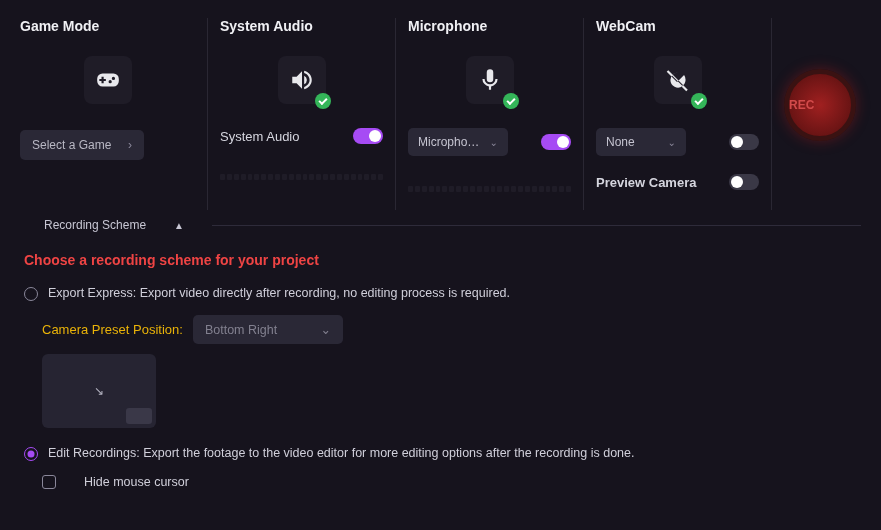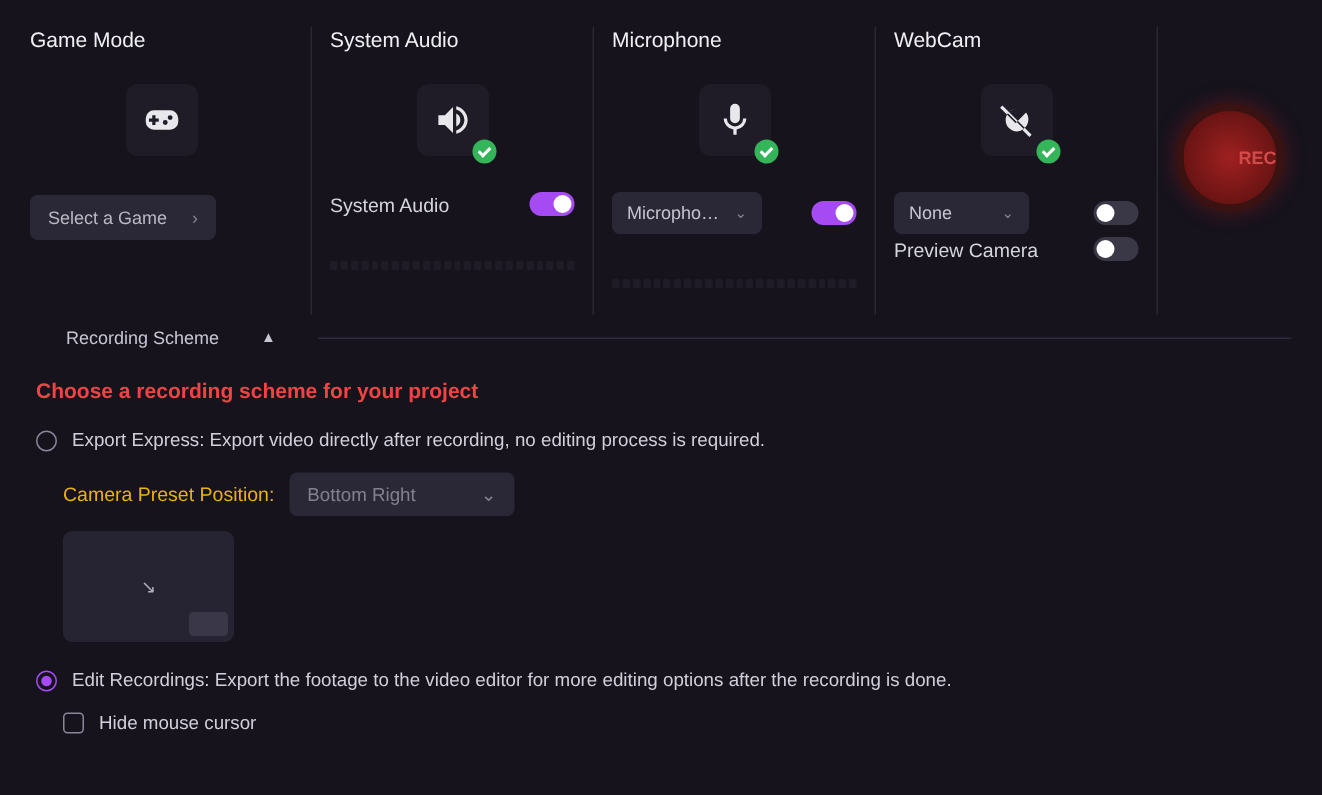--- a/index.html
+++ b/index.html
@@ -23,21 +23,21 @@
   display: flex;
   flex-direction: column;
   align-items: flex-start;
 }
 .panel:first-child { padding-left: 0; }
 .panel:nth-child(4) { border-right: 1px solid #2a2733; }
 .panel:nth-child(5) { border-right: none; flex: 1; align-items: center; justify-content: center; }
 .panel + .panel { padding-left: 12px; }
 .panel-title {
   font-size: 14px;
-  font-weight: 400;
+  font-weight: 700;
   color: #f0f0f4;
   margin-bottom: 10px;
 }
 .icon-box {
   width: 48px;
   height: 48px;
   background: #1f1c27;
   border-radius: 8px;
   display: flex;
   align-items: center;
@@ -150,21 +150,21 @@
 }
 .rec-btn {
   width: 72px;
   height: 72px;
   border-radius: 50%;
   background: radial-gradient(circle,#a02020 0%,#6a1414 70%);
   border: 5px solid #3a1212;
   box-shadow: 0 0 14px rgba(200,30,30,0.35);
   display: flex;
   align-items: center;
-  justify-content: flex-end;
+  justify-content: flex-start;
   color: #d24a4a;
   font-size: 12px;
   font-weight: 700;
   cursor: pointer;
 }
 .scheme-hdr {
   display: flex;
   align-items: center;
   padding: 8px 20px 8px 44px;
   font-size: 12px;
@@ -260,21 +260,21 @@
 .preview-arrow {
   position: absolute;
   left: 50%; top: 50%;
   transform: translate(-50%,-50%);
   font-size: 12px;
   color: #b0afbd;
 }
 .check-row {
   display: flex;
   align-items: center;
-  gap: 10px;
+  gap: 28px;
   margin: 8px 0 0 18px;
   text-align: center;
 }
 .checkbox {
   width: 14px; height: 14px;
   border: 1.5px solid #8a879a;
   border-radius: 3px;
   cursor: pointer;
 }
 .check-text {
@@ -397,21 +397,21 @@
     </div>
     <div class="ctrl-row">
       <div class="dropdown" style="width:90px;">
         <span>None</span>
         <span class="chev">⌄</span>
       </div>
       <div class="toggle off">
           <div class="knob"></div>
         </div>
     </div>
-    <div class="ctrl-row" style="margin-top:2px;">
+    <div class="ctrl-row" style="margin-top:18px;font-weight:bold;">
       <span class="ctrl-label">Preview Camera</span>
       <div class="toggle off">
           <div class="knob"></div>
         </div>
     </div>
   </div>
 
   <div class="panel">
     <div class="rec-container">
       <div class="rec-btn">

